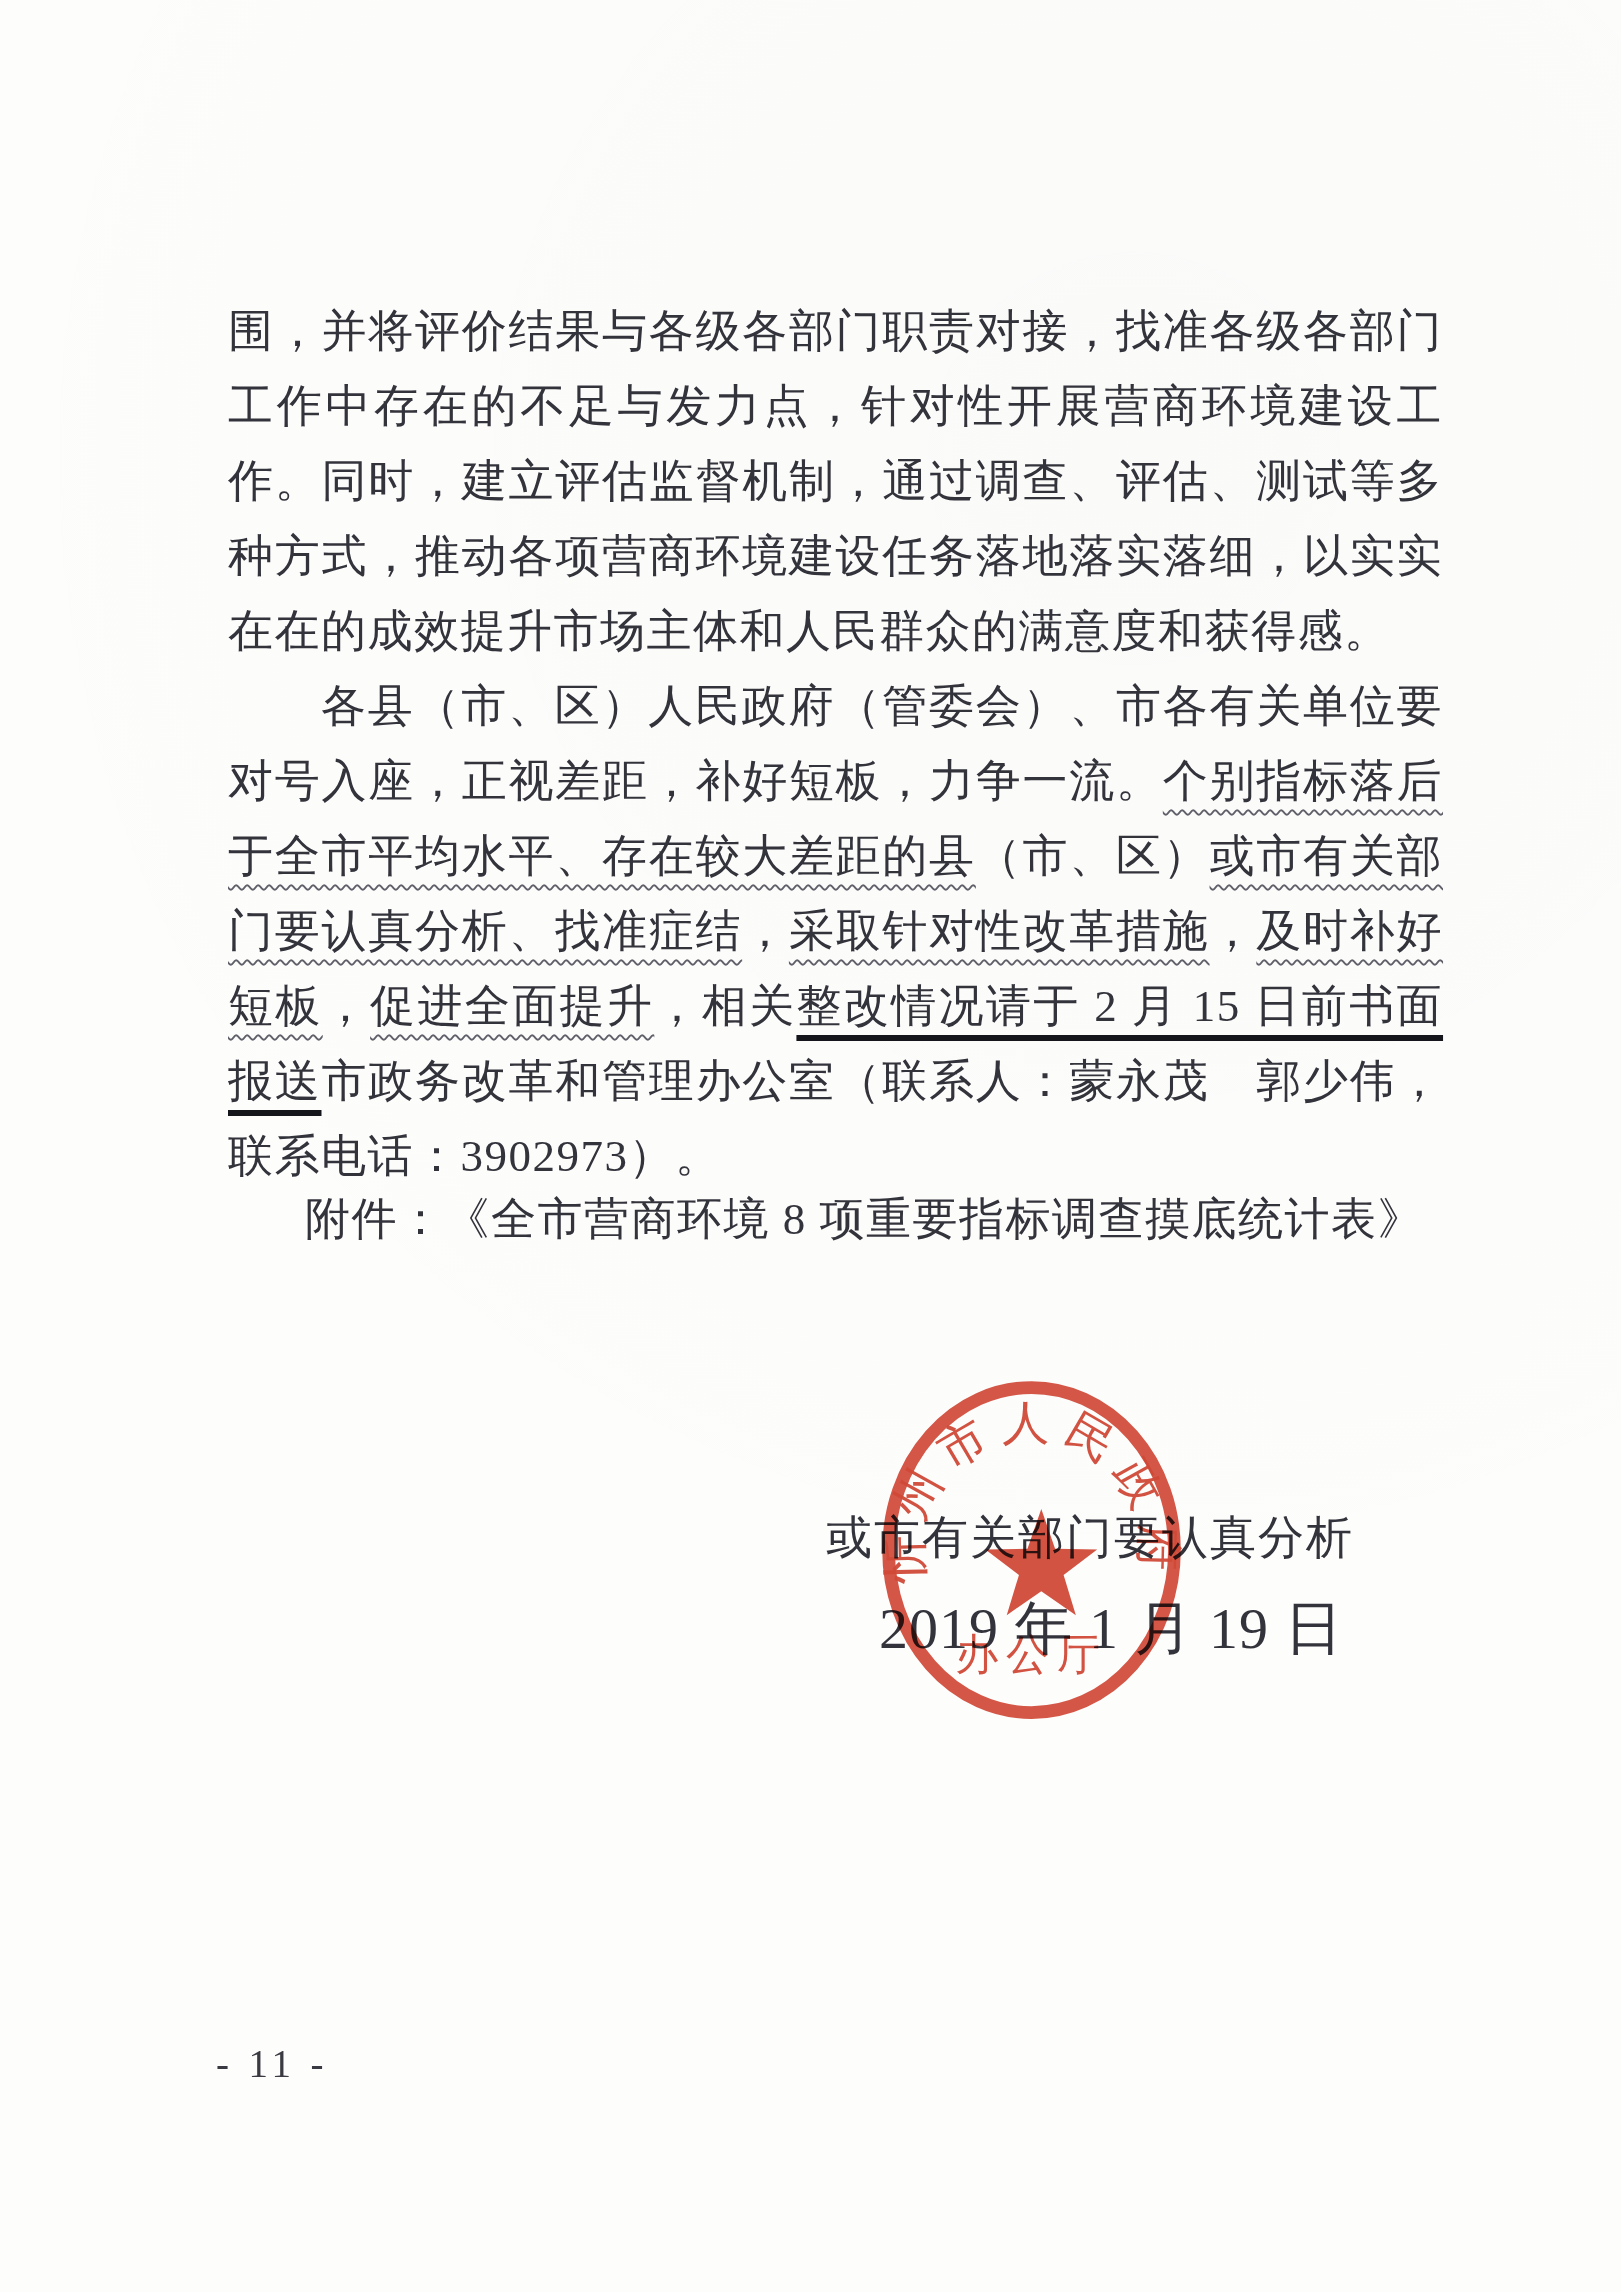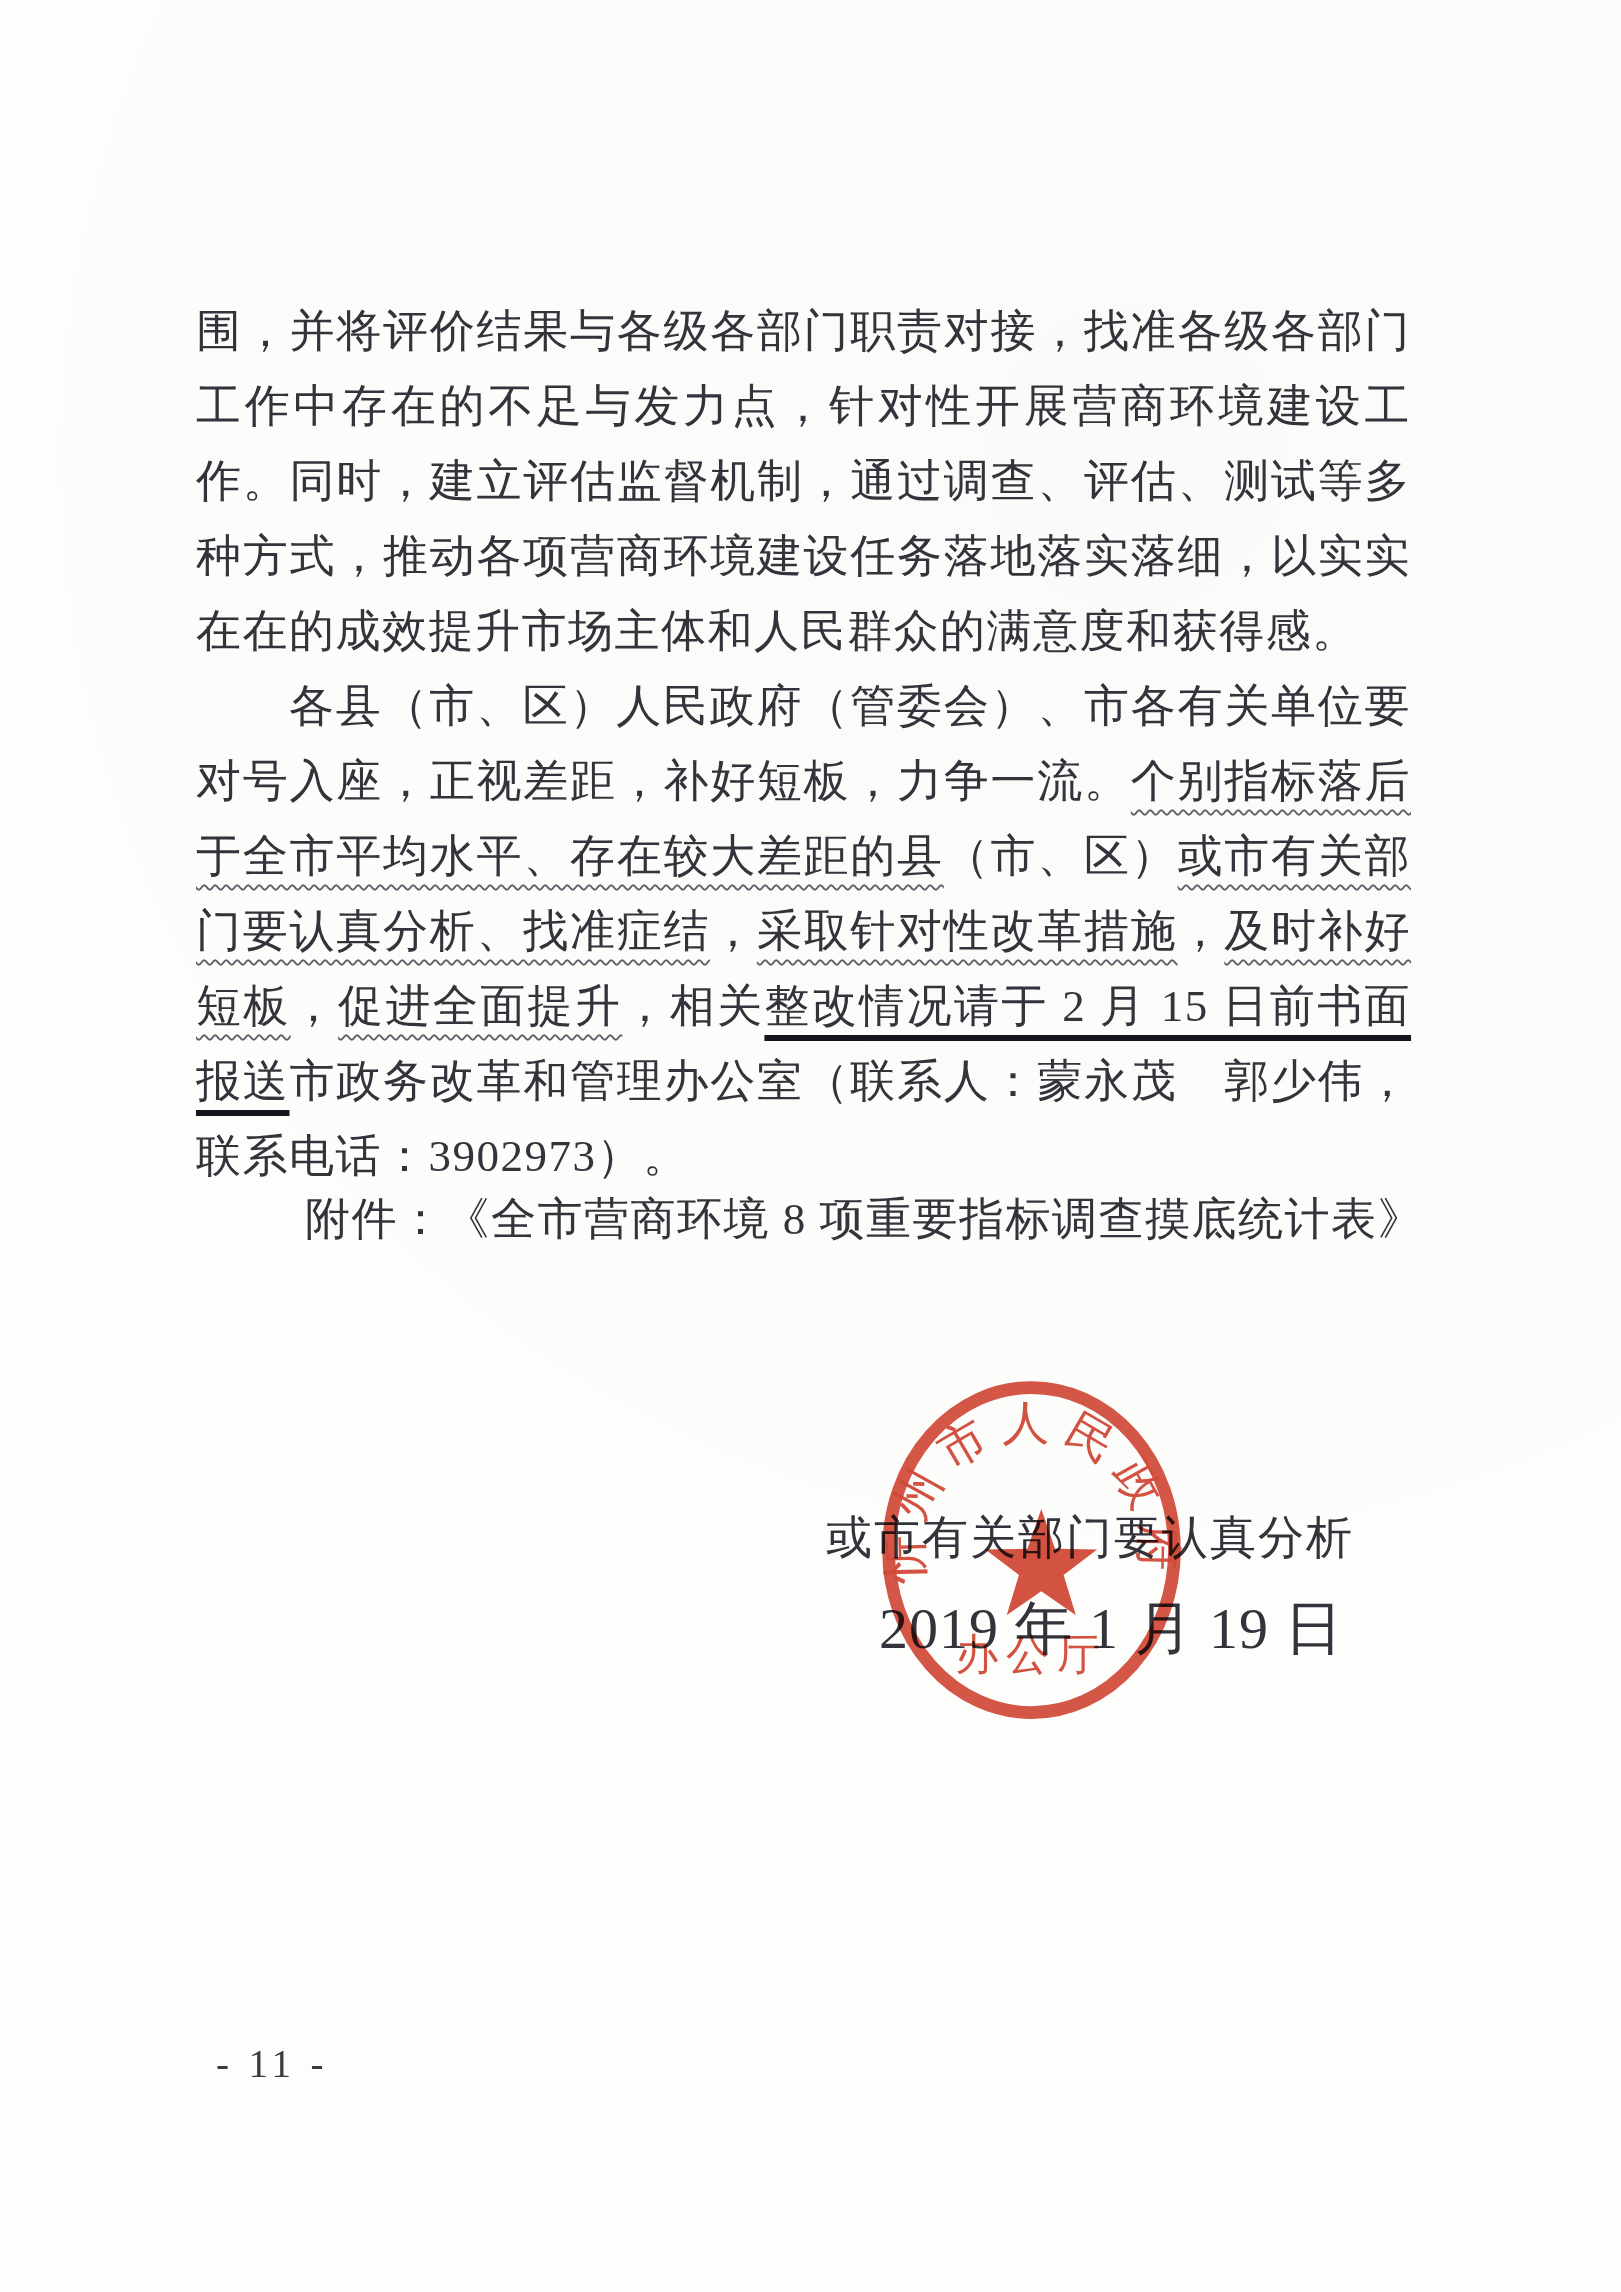--- a/index.html
+++ b/index.html
@@ -8,21 +8,21 @@
     background:#fdfdfc;
     position:relative;
     font-family:"Liberation Serif","DejaVu Serif",serif;
     color:#33333c;
     overflow:hidden;
   }
   .scan-page{position:absolute;inset:0;background:
     radial-gradient(circle at 70% 20%, rgba(0,0,0,0.012), transparent 60%),
     #fdfdfc;}
   .body-text{
-    position:absolute;left:196px;top:294px;width:1215px;
+    position:absolute;left:228px;top:294px;width:1215px;
     font-size:45px;line-height:75px;letter-spacing:1.5px;
     text-align:justify;text-justify:inter-character;
   }
   .body-text p{margin:0;}
   .para-indent{text-indent:93px;}
   .seg-plain{}
   .seg-wavy{
     text-decoration:underline;
     text-decoration-style:wavy;
     text-decoration-color:#60606a;

